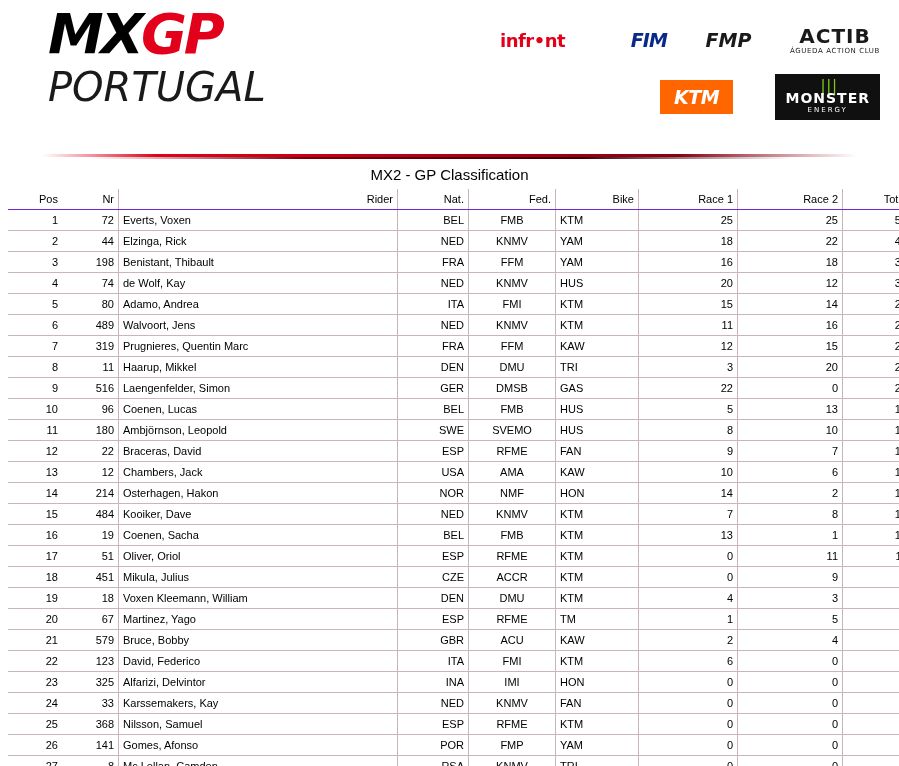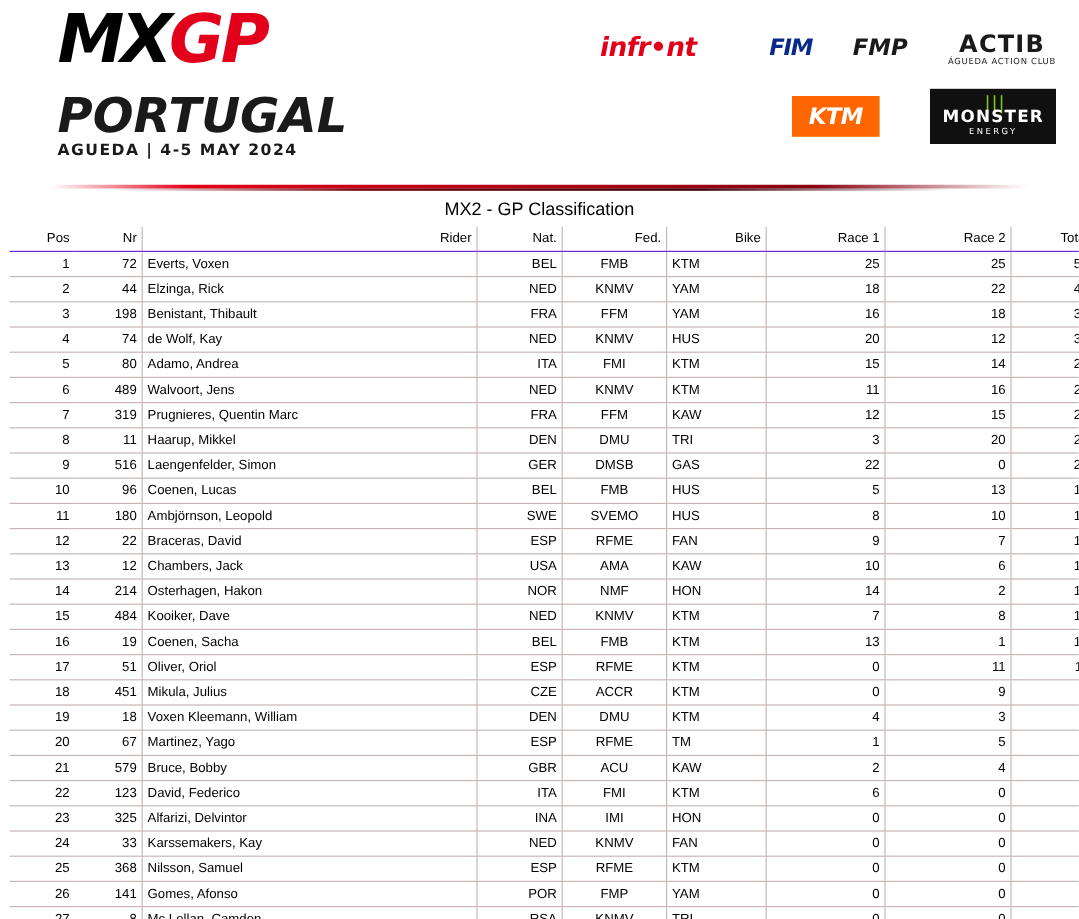--- a/index.html
+++ b/index.html
@@ -29,23 +29,23 @@
     font-weight: bold;
     font-style: italic;
     letter-spacing: -3px;
     line-height: 1;
     font-family: "DejaVu Sans", sans-serif;
   }
   .mxgp-logo .gp { color: #e2001a; }
   .country {
     position: absolute;
     left: 48px;
-    top: 74px;
+    top: 64px;
     font-size: 40px;
-    font-weight: bold;
+    font-weight: normal;
     font-style: italic;
     letter-spacing: 0px;
     color: #1a1a1a;
     font-family: "DejaVu Sans", sans-serif;
   }
   .venue {
     position: absolute;
     left: 48px;
     top: 118px;
     font-size: 13px;
@@ -71,23 +71,22 @@
     top: 74px;
     width: 220px;
     height: 46px;
     display: flex;
     align-items: center;
     justify-content: space-between;
   }
 
   .sp-infront {
     color: #e2001a;
-    font-size: 22px;
-    font-weight: bold;
-    font-style: italic;
+    font-size: 18px;
+    font-weight: bold;
     letter-spacing: -0.5px;
     font-family: "DejaVu Sans", sans-serif;
   }
   .sp-fim {
     color: #0a2a8a;
     font-size: 19px;
     font-weight: bold;
     font-style: italic;
     letter-spacing: -1px;
     font-family: "DejaVu Sans", sans-serif;
@@ -237,21 +236,20 @@
 </head>
 <body>
 
 <div class="header">
 
   <div class="mxgp-logo">
     <span>MX</span><span class="gp">GP</span>
   </div>
 
   <div class="country">PORTUGAL</div>
-  <div class="venue">AGUEDA | 4-5 MAY 2024</div>
 
   <div class="sponsors-row1">
     <div class="sp-infront">infr•nt</div>
     <div class="sp-fim">FIM</div>
     <div class="sp-fmp">FMP</div>
     <div class="sp-actib">
       <span class="big">ACTIB</span>
       <span class="small">ÁGUEDA ACTION CLUB</span>
     </div>
   </div>

